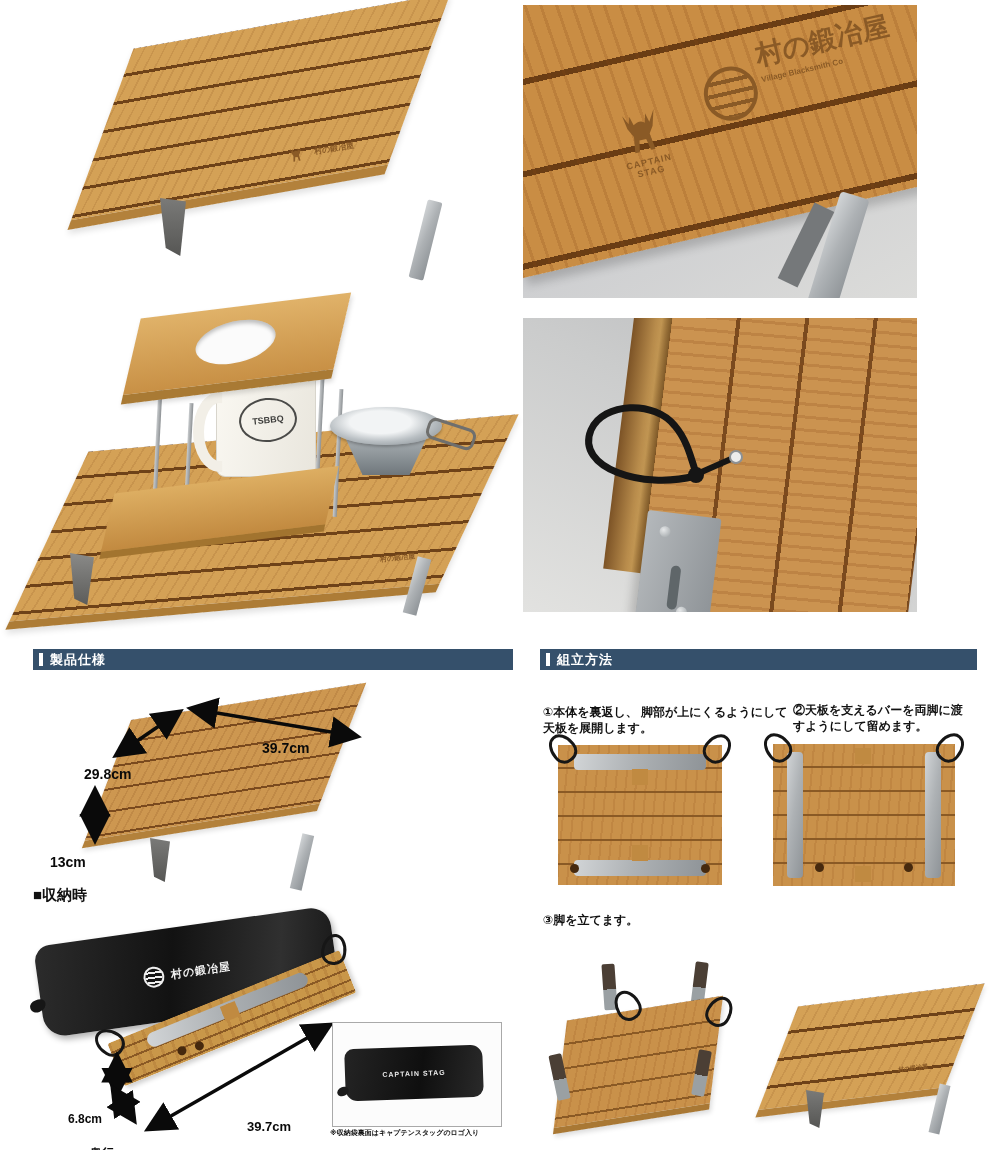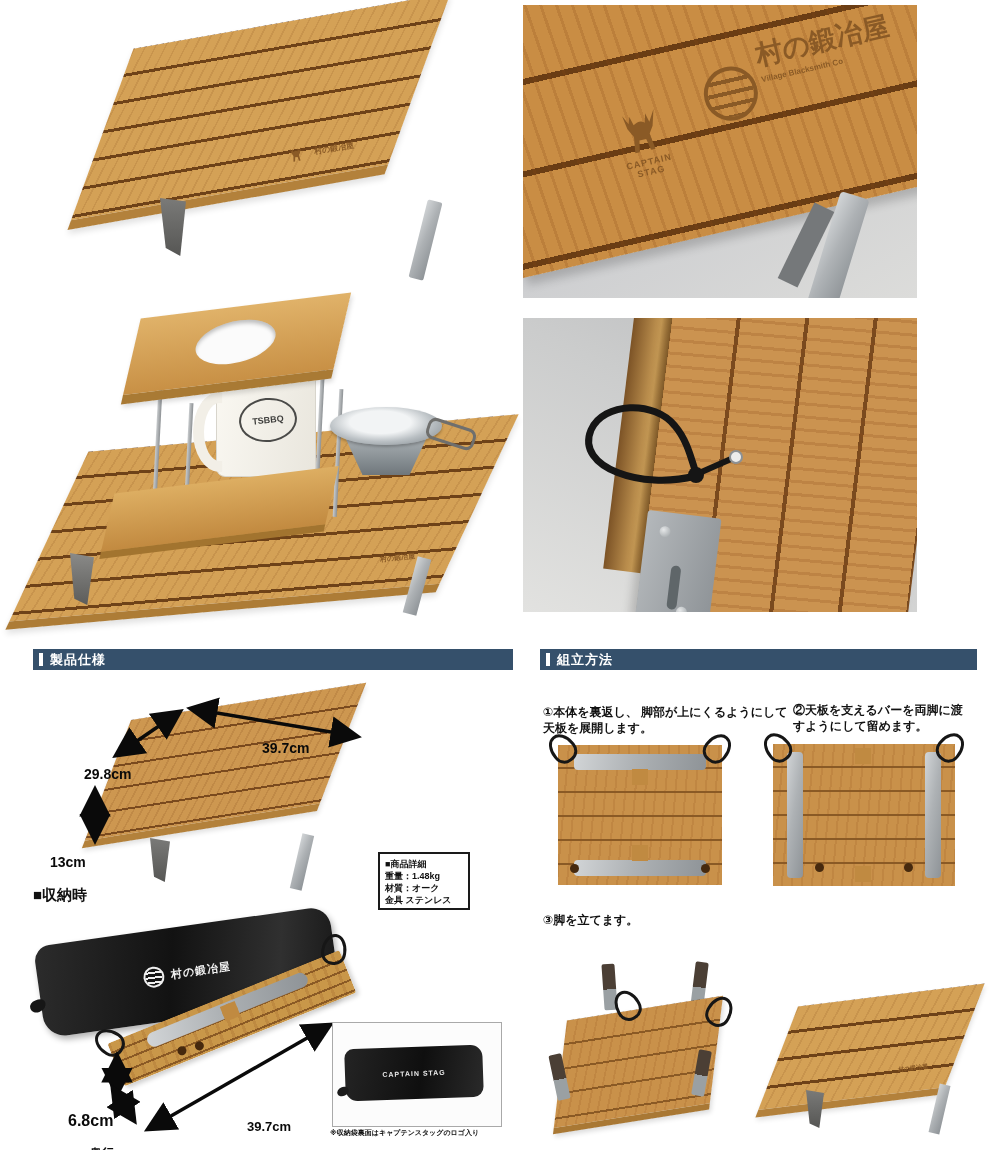--- a/index.html
+++ b/index.html
@@ -254,26 +254,20 @@
       </marker>
     </defs>
     <line x1="153" y1="19" x2="315" y2="46" stroke="#0a0a0a" stroke-width="3.5" marker-start="url(#ahspecS)" marker-end="url(#ahspec)"></line>
     <line x1="78" y1="64" x2="138" y2="23" stroke="#0a0a0a" stroke-width="3.5" marker-start="url(#ahspecS)" marker-end="url(#ahspec)"></line>
     <line x1="55" y1="102" x2="55" y2="148" stroke="#0a0a0a" stroke-width="3.5" marker-start="url(#ahspecS)" marker-end="url(#ahspec)"></line>
   </svg>
   <div class="dim" style="left:262px;top:692px;font-size:14px;">39.7cm</div>
   <div class="dim" style="left:84px;top:718px;font-size:14px;">29.8cm</div>
   <div class="dim" style="left:50px;top:806px;font-size:14px;">13cm</div>
 
-  <div class="abs detailBox">
-    <div>■商品詳細</div>
-    <div>重量：1.48kg</div>
-    <div>材質：オーク</div>
-    <div>金具 ステンレス</div>
-  </div>
 
   <div class="abs storTitle">■収納時</div>
   <div class="abs bagMain">
     <span class="ring"></span>
     <span class="t">村の鍛冶屋</span>
   </div>
   <div class="abs bagKnot"></div>
   <div class="abs fold">
     <div class="abs fold-bar metal"></div>
     <div class="clover" style="left:118px;top:8px;"></div>
@@ -288,21 +282,21 @@
         <path d="M0 0 L9 4.5 L0 9 z" fill="#0a0a0a"></path>
       </marker>
       <marker id="ahstoS" markerWidth="9" markerHeight="9" refX="2" refY="4.5" orient="auto">
         <path d="M9 0 L0 4.5 L9 9 z" fill="#0a0a0a"></path>
       </marker>
     </defs>
     <line x1="77" y1="58" x2="77" y2="92" stroke="#0a0a0a" stroke-width="3.5" marker-start="url(#ahstoS)" marker-end="url(#ahsto)"></line>
     <line x1="74" y1="90" x2="93" y2="119" stroke="#0a0a0a" stroke-width="3.5" marker-start="url(#ahstoS)" marker-end="url(#ahsto)"></line>
     <line x1="110" y1="128" x2="288" y2="26" stroke="#0a0a0a" stroke-width="3.5" marker-start="url(#ahstoS)" marker-end="url(#ahsto)"></line>
   </svg>
-  <div class="dim" style="left:68px;top:1064px;font-size:16px;">6.8cm</div>
+  <div class="dim" style="left:68px;top:1064px;font-size:12px;">6.8cm</div>
   <div class="dim" style="left:90px;top:1097px;font-size:12px;text-align:right;">奥行</div>
   <div class="dim" style="left:84px;top:1109px;font-size:13px;">4.8cm</div>
   <div class="dim" style="left:247px;top:1071px;font-size:13px;">39.7cm</div>
 
   <div class="abs inset">
     <div class="abs insetBag">
       <span class="t">CAPTAIN STAG</span>
     </div>
     <div class="abs insetKnot"></div>
   </div>

